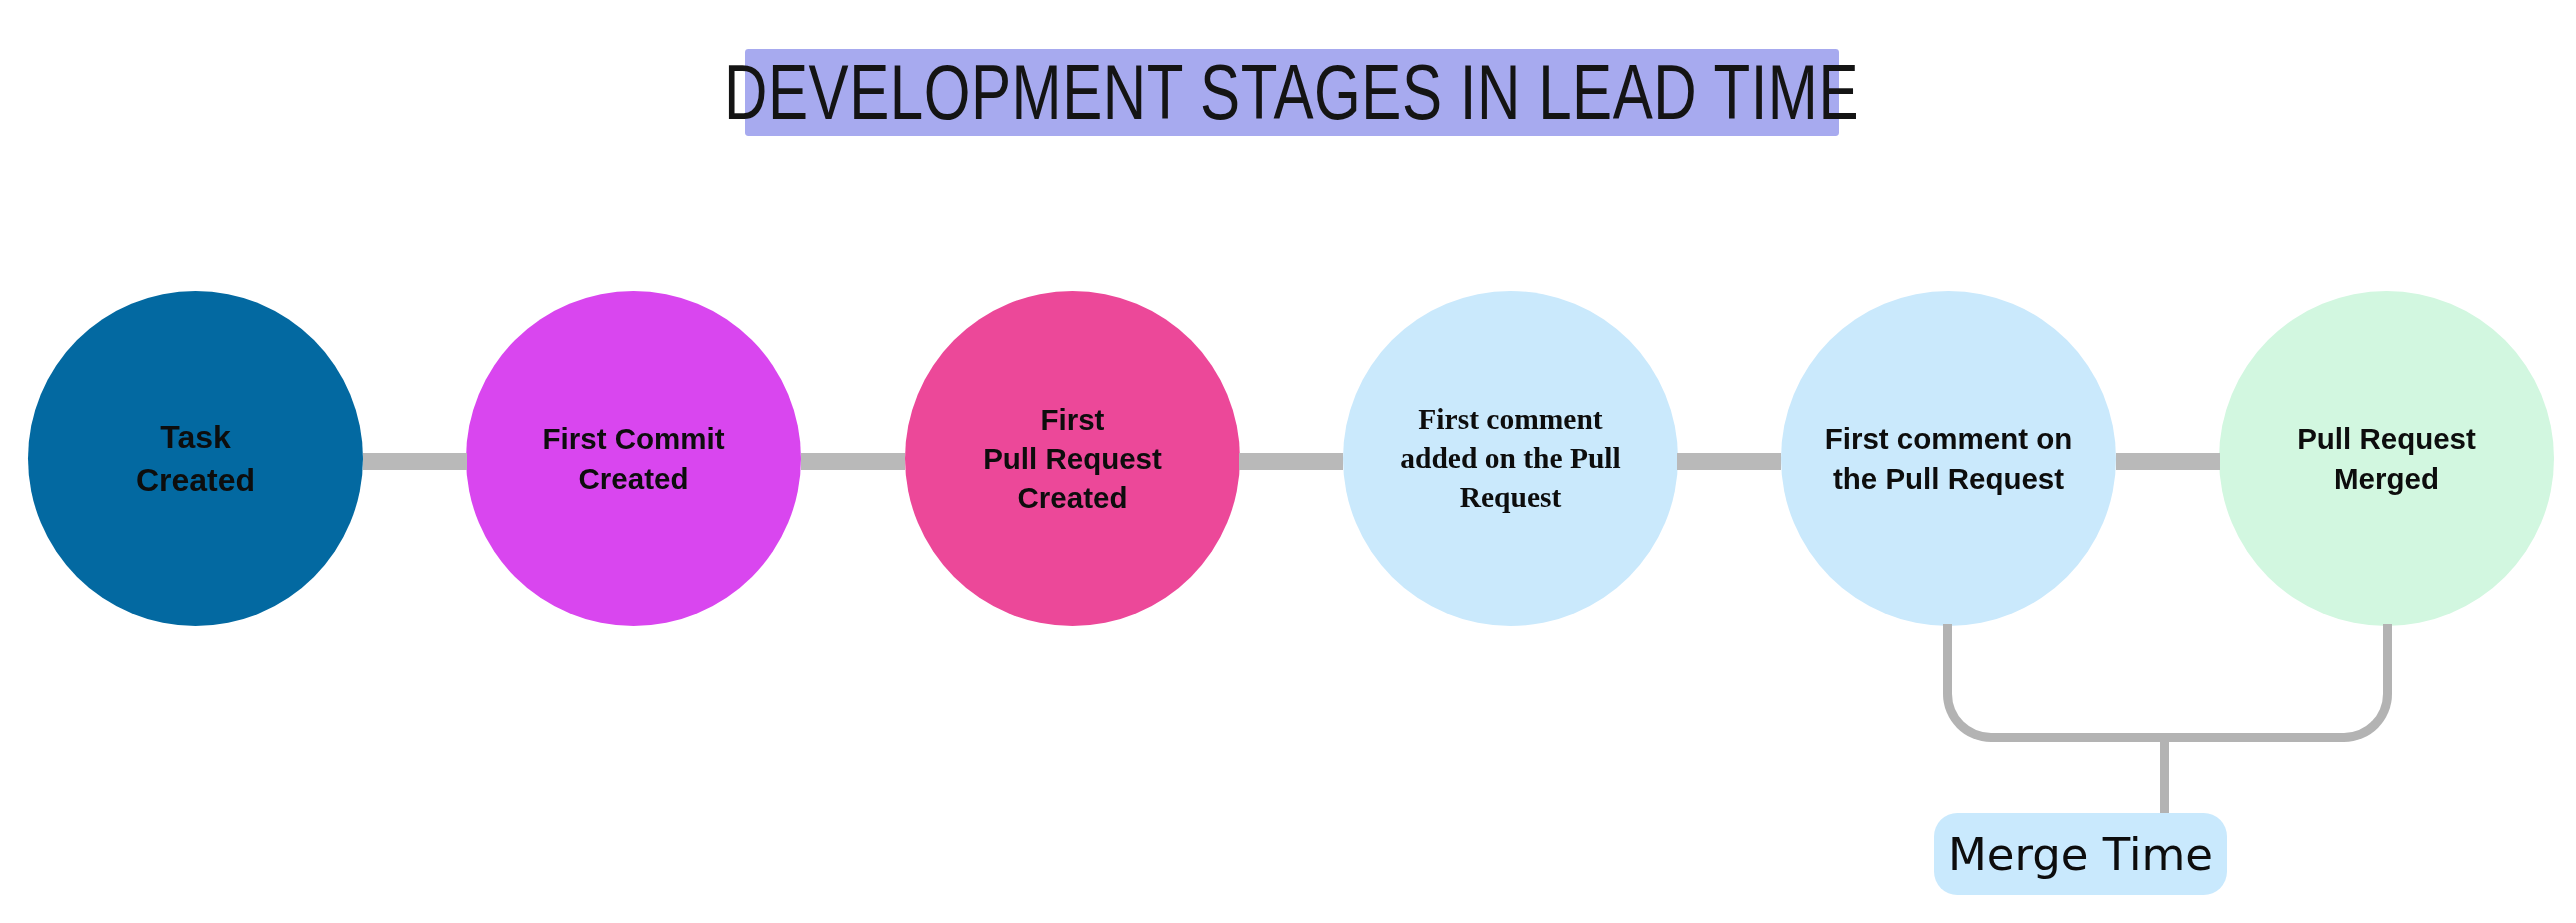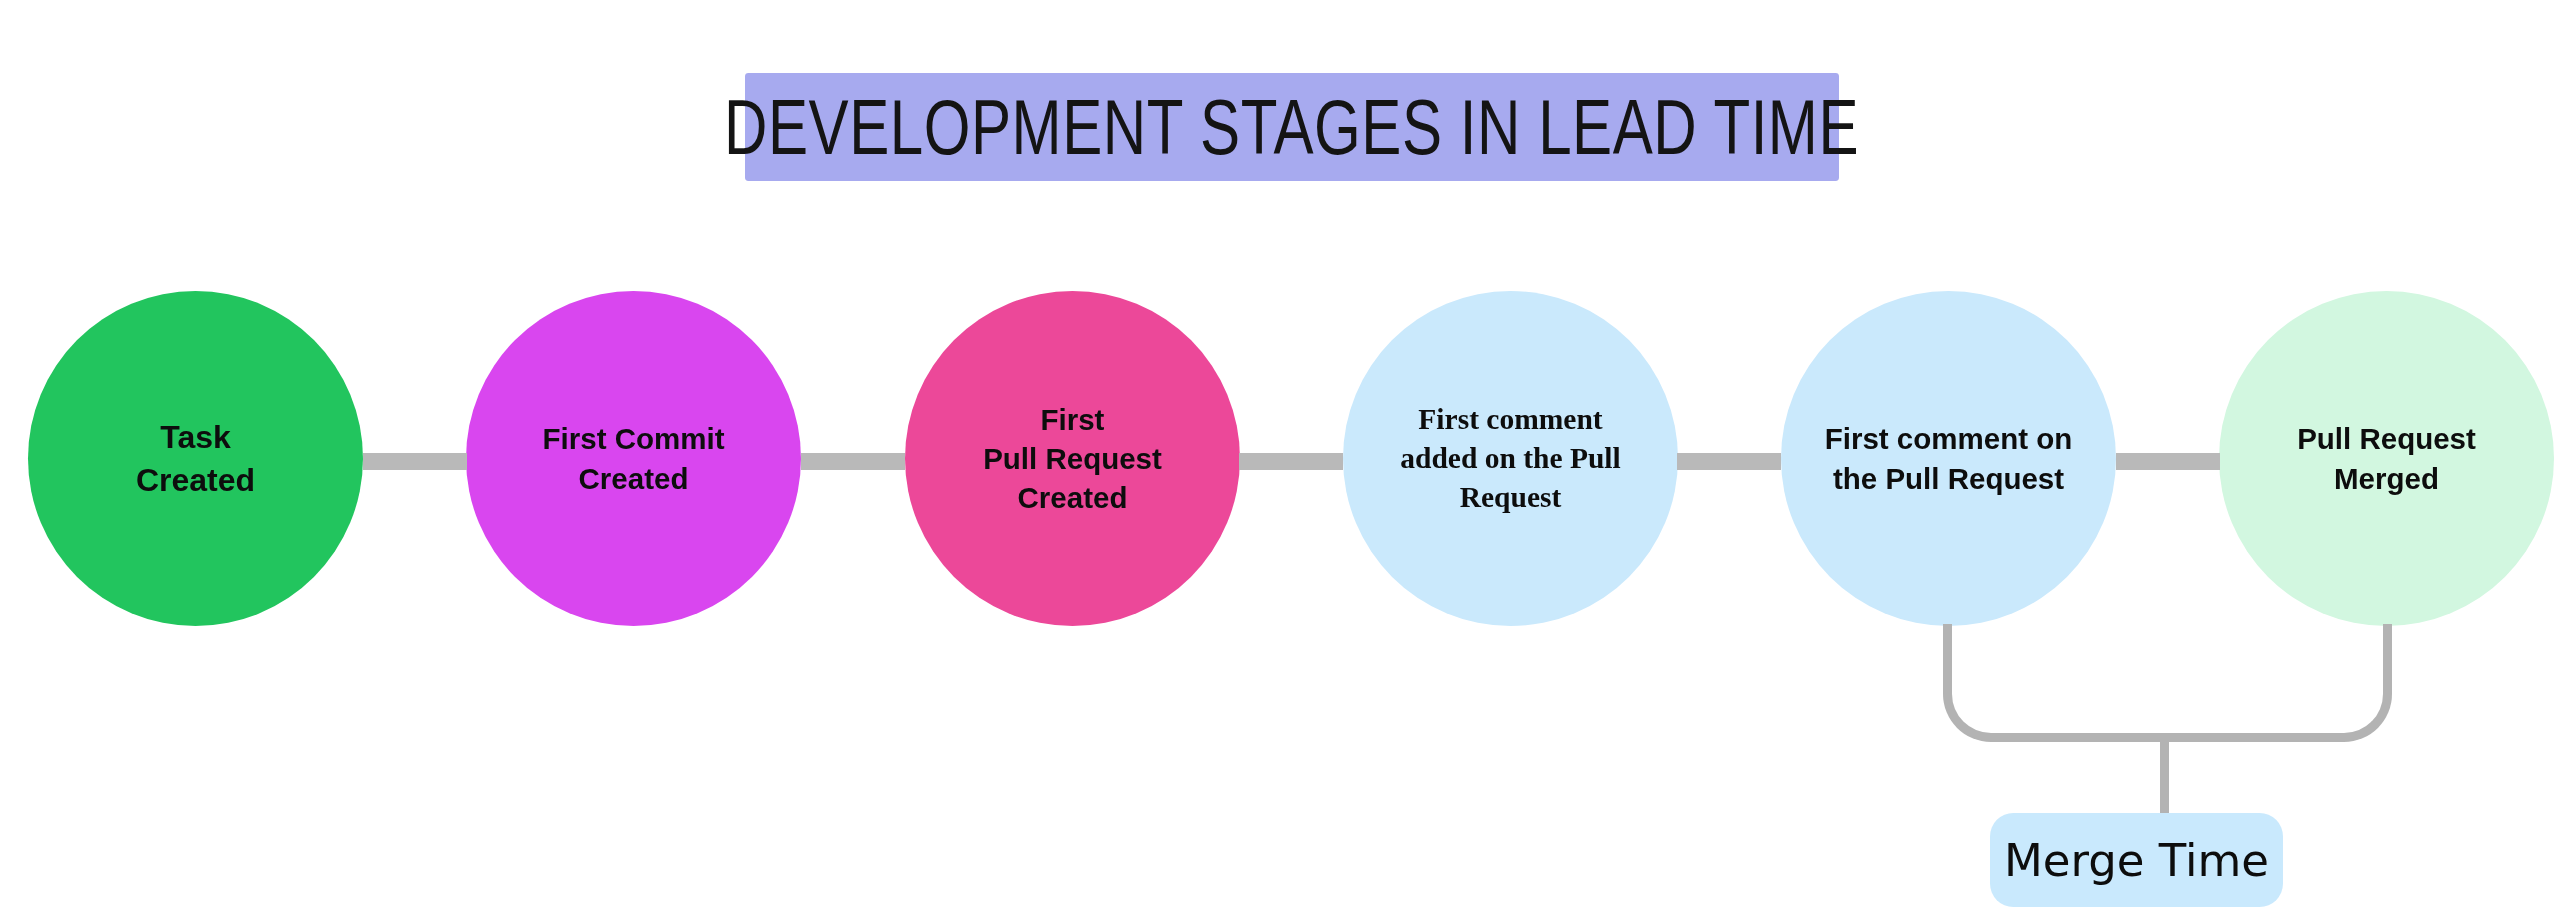--- a/index.html
+++ b/index.html
@@ -9,23 +9,23 @@
     width: 2576px;
     height: 923px;
     overflow: hidden;
     font-family: "Liberation Sans", sans-serif;
   }
 
   
   .title-box {
     position: absolute;
     left: 745px; top: 49px;
-    width: 1094px; height: 108px;
+    width: 1094px; height: 87px;
     border-radius: 3.4px;
-    display: flex; align-items: center; justify-content: center; margin-top: 24px;
+    display: flex; align-items: center; justify-content: center;
   }
   .title-text {
     font-size: 77px;
     font-weight: 400;
     color: #141414;
     letter-spacing: 0.7px;
     white-space: nowrap;
     transform: scaleX(0.78);
     transform-origin: center;
     line-height: 1;
@@ -80,41 +80,41 @@
     border-bottom-right-radius: 48px;
   }
   .merge-stem {
     position: absolute;
     left: 2160px; top: 739px;
     width: 9px; height: 76px;
     background: var(--bracket-gray, #b3b3b3);
   }
   .merge-label-box {
     position: absolute;
-    left: 1990px; top: 813px;
-    width: 293px; height: 94px;
+    left: 1934px; top: 813px;
+    width: 293px; height: 82px;
     border-radius: 23.4px;
     display: flex; align-items: center; justify-content: center;
   }
   .merge-label-text {
     font-family: cursive, "DejaVu Sans", sans-serif;
     font-size: 45px;
     color: #0d0d0d;
     white-space: nowrap;
     line-height: 1;
   }
 </style>
 </head>
 <body>
 
 <div class="title-box" style="background: rgb(167, 170, 239);">
   <div class="title-text">DEVELOPMENT STAGES IN LEAD TIME</div>
 </div>
 
-<div class="stage s1" style="background: #22c55e;">
+<div class="stage s1" style="background: #0369a1;">
   <div class="stage-label">Task
 Created</div>
 </div>
 
 <div class="stage s2" style="background: #d946ef;">
   <div class="stage-label">First Commit
 Created</div>
 </div>
 
 <div class="stage s3" style="background: #ec4899;">

